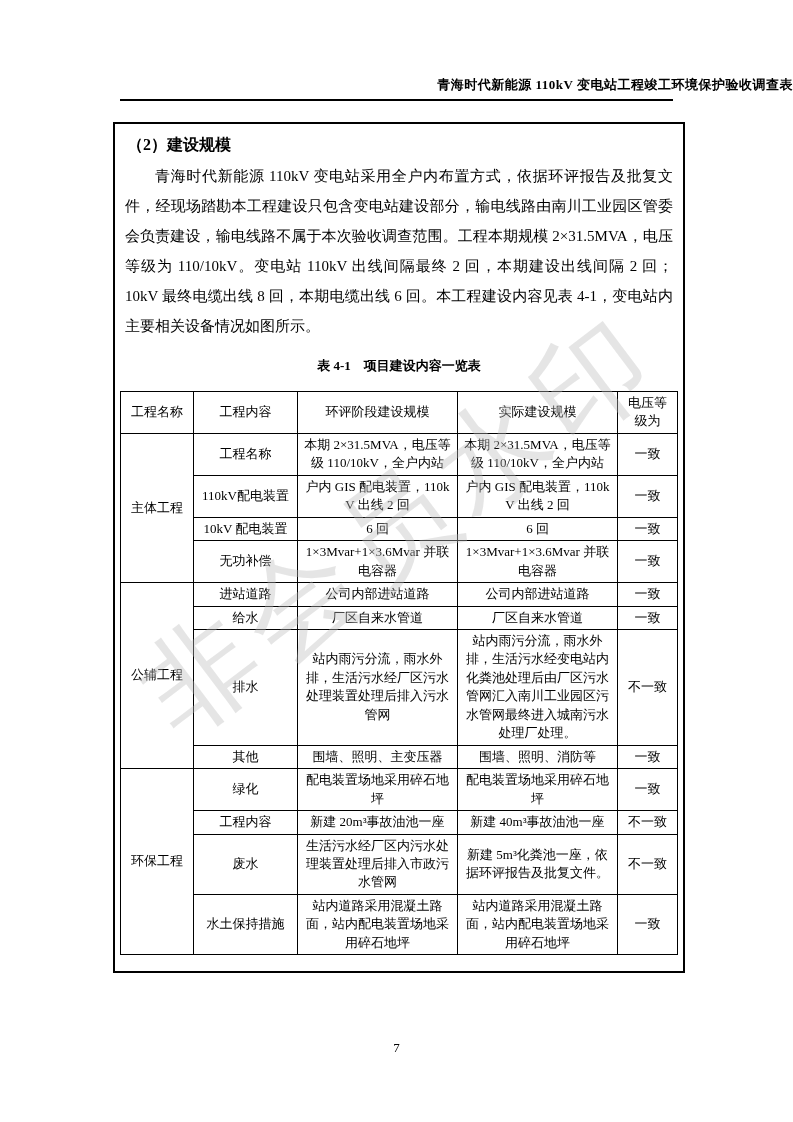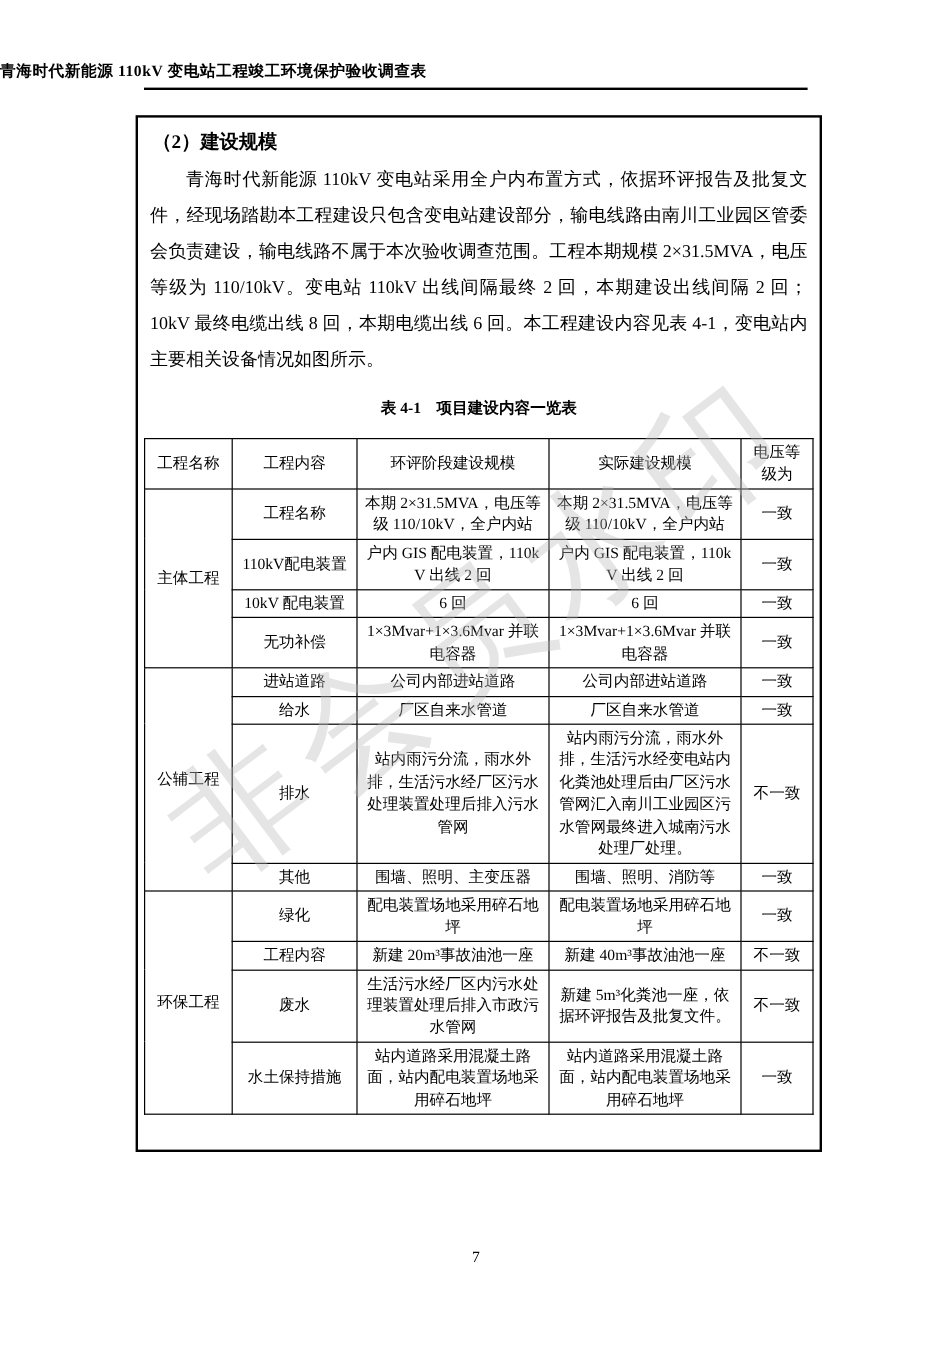--- a/index.html
+++ b/index.html
@@ -5,40 +5,40 @@
   html,body{margin:0;padding:0;}
   body{
     width:793px;height:1122px;
     background:#ffffff;
     position:relative;
     font-family:"Liberation Serif","DejaVu Serif",serif;
     color:#000;
     overflow:hidden;
   }
   .doc-header{
-    padding-top:50px;
-    text-align:left;
+    padding-top:76px;
+    text-align:right;
   }
   .doc-header-title{
     font-size:13px;
     font-weight:bold;
     letter-spacing:0.5px;
   }
   .header-rule{
     width:553px;
     height:0;
     border-bottom:2px solid #000;
     margin:5px auto 0 auto;
   }
   .frame{
     box-sizing:border-box;
     width:572px;
     margin:21px 0 0 113px;
     border:2px solid #000;
-    padding:7px 0 13px 0;
+    padding:7px 0 0 0;
     position:relative;
     background:transparent;
   }
   .section-heading{
     font-size:16px;
     font-weight:bold;
     padding:2px 10px 0 12px;
     line-height:24px;
   }
   .body-paragraph{

